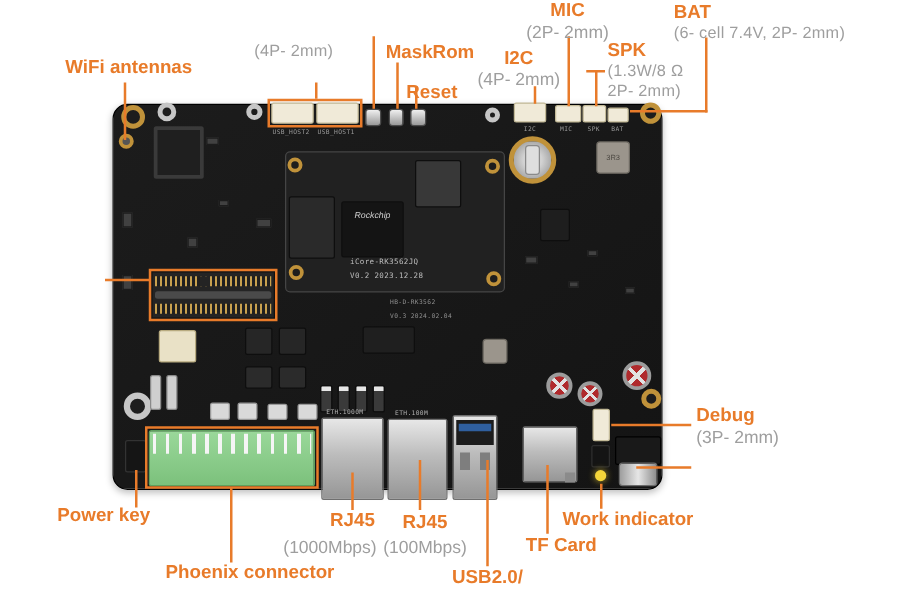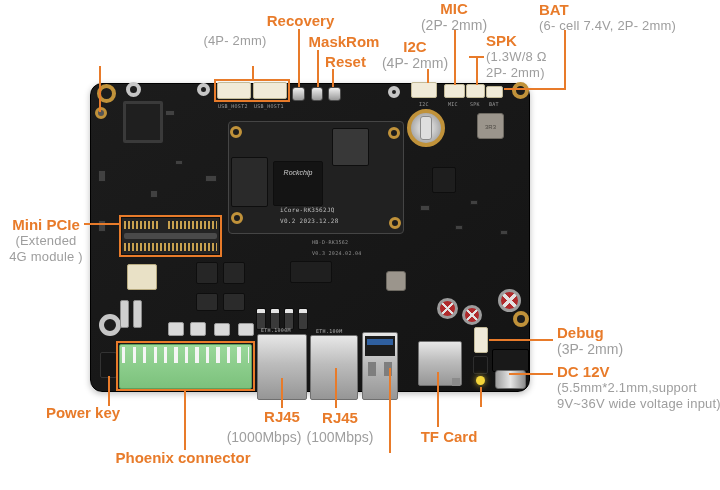--- a/index.html
+++ b/index.html
@@ -165,34 +165,34 @@
   <div class="v" style="left:108px;top:376px;height:30px"></div>
   <div class="v" style="left:184px;top:390px;height:60px"></div>
   <div class="v" style="left:281px;top:378px;height:30px"></div>
   <div class="v" style="left:335px;top:368px;height:40px"></div>
   <div class="v" style="left:389px;top:368px;height:85px"></div>
   <div class="v" style="left:437px;top:372px;height:55px"></div>
   <div class="v" style="left:480px;top:387px;height:20px"></div>
   <div class="h" style="left:489px;top:339px;width:64px"></div>
   <div class="h" style="left:509px;top:373px;width:44px"></div>
 
+  <div class="ab ctr" style="left:43px;top:45px;width:120px">
+    <div class="lt">WiFi antennas</div>
+  </div>
 
   <div class="ab ctr" style="left:175px;top:33px;width:120px">
     <div class="lc sm">(4P- 2mm)</div>
   </div>
 
-  <div class="ab ctr" style="left:258px;top:12px;width:85px">
-    <div class="lt">Recovery</div>
-  </div>
 
   <div class="ab ctr" style="left:303px;top:33px;width:82px">
     <div class="lt">MaskRom</div>
   </div>
 
-  <div class="ab ctr" style="left:317px;top:53px;width:57px">
+  <div class="ab ctr" style="left:317px;top:65px;width:57px">
     <div class="lt">Reset</div>
   </div>
 
   <div class="ab ctr" style="left:375px;top:38px;width:80px">
     <div class="lt">I2C</div>
     <div class="lc">(4P- 2mm)</div>
   </div>
 
   <div class="ab ctr" style="left:414px;top:0px;width:80px">
     <div class="lt">MIC</div>
@@ -203,58 +203,52 @@
     <div class="lt">SPK</div>
     <div class="lc sm">(1.3W/8 Ω</div>
     <div class="lc sm">2P- 2mm)</div>
   </div>
 
   <div class="ab" style="left:539px;top:1px">
     <div class="lt">BAT</div>
     <div class="lc sm">(6- cell 7.4V,  2P- 2mm)</div>
   </div>
 
-  <div class="ab ctr" style="left:2px;top:216px;width:88px">
-    <div class="lt">Mini PCIe</div>
-    <div class="lc sm">(Extended</div>
-    <div class="lc sm">4G module )</div>
-  </div>
 
   <div class="ab ctr" style="left:43px;top:404px;width:80px">
     <div class="lt">Power key</div>
   </div>
 
-  <div class="ab ctr" style="left:103px;top:449px;width:160px">
+  <div class="ab ctr" style="left:120px;top:449px;width:160px">
     <div class="lt">Phoenix connector</div>
   </div>
 
   <div class="ab ctr" style="left:244px;top:408px;width:76px">
     <div class="lt">RJ45</div>
   </div>
   <div class="ab ctr" style="left:224px;top:429px;width:80px">
     <div class="lc">(1000Mbps)</div>
   </div>
 
   <div class="ab ctr" style="left:301px;top:409px;width:78px">
     <div class="lt">RJ45</div>
     <div class="lc" style="margin-top:3px">(100Mbps)</div>
   </div>
 
   <div class="ab ctr" style="left:331px;top:453px;width:118px">
+    <div class="lt">USB2.0/</div>
   </div>
 
   <div class="ab ctr" style="left:420px;top:428px;width:58px">
     <div class="lt">TF Card</div>
   </div>
 
+  <div class="ab ctr" style="left:450px;top:407px;width:95px">
+    <div class="lt">Work indicator</div>
+  </div>
 
   <div class="ab" style="left:557px;top:324px">
     <div class="lt">Debug</div>
     <div class="lc">(3P- 2mm)</div>
   </div>
 
-  <div class="ab" style="left:557px;top:363px">
-    <div class="lt">DC 12V</div>
-    <div class="lc sm">(5.5mm*2.1mm,support</div>
-    <div class="lc sm">9V~36V wide voltage input)</div>
-  </div>
 
 </div>
 
 </body></html>

